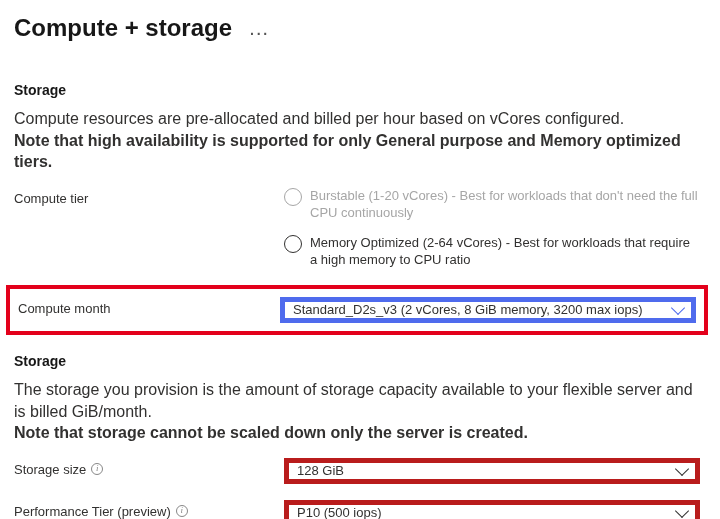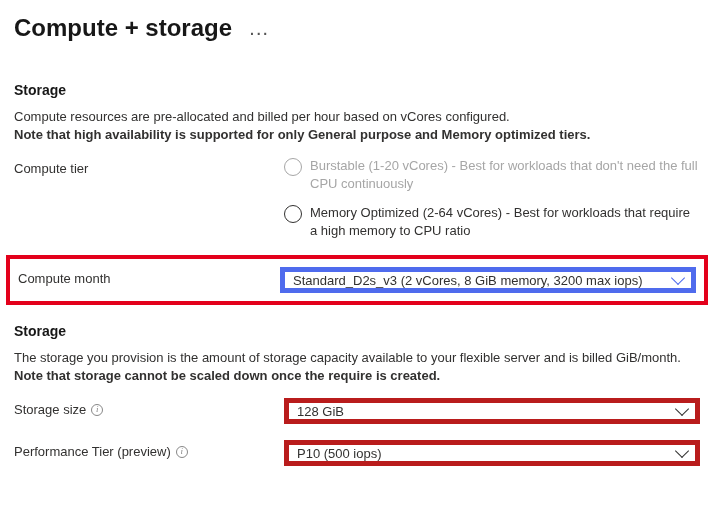--- a/index.html
+++ b/index.html
@@ -26,21 +26,21 @@
     letter-spacing: 2px;
     color: #555;
   }
   .section-heading {
     font-size: 14px;
     font-weight: 600;
     color: #171717;
     margin-bottom: 10px;
   }
   .section-desc {
-    font-size: 13px;
+    font-size: 16px;
     line-height: 1.35;
     margin-bottom: 14px;
   }
   .bold { font-weight: 700; }
   .row {
     display: flex;
     align-items: flex-start;
     margin-bottom: 10px;
     justify-content: space-between;
   }
@@ -169,21 +169,21 @@
       </div>
     </div>
   </div>
 </div>
 
 <div class="spacer-md"></div>
 
 <div class="section-heading">Storage</div>
 <div class="section-desc">
   <span>The storage you provision is the amount of storage capacity available to your flexible server and is billed GiB/month.</span><br>
-  <span class="bold">Note that storage cannot be scaled down once the require is created.</span>
+  <span class="bold">Note that storage cannot be scaled down only the server is created.</span>
 </div>
 
 <div class="row">
   <div class="label-col">
     <span>Storage size</span>
     <span class="info-icon">i</span>
   </div>
   <div class="field-col">
     <div class="dropdown">
       <span>128 GiB</span>

